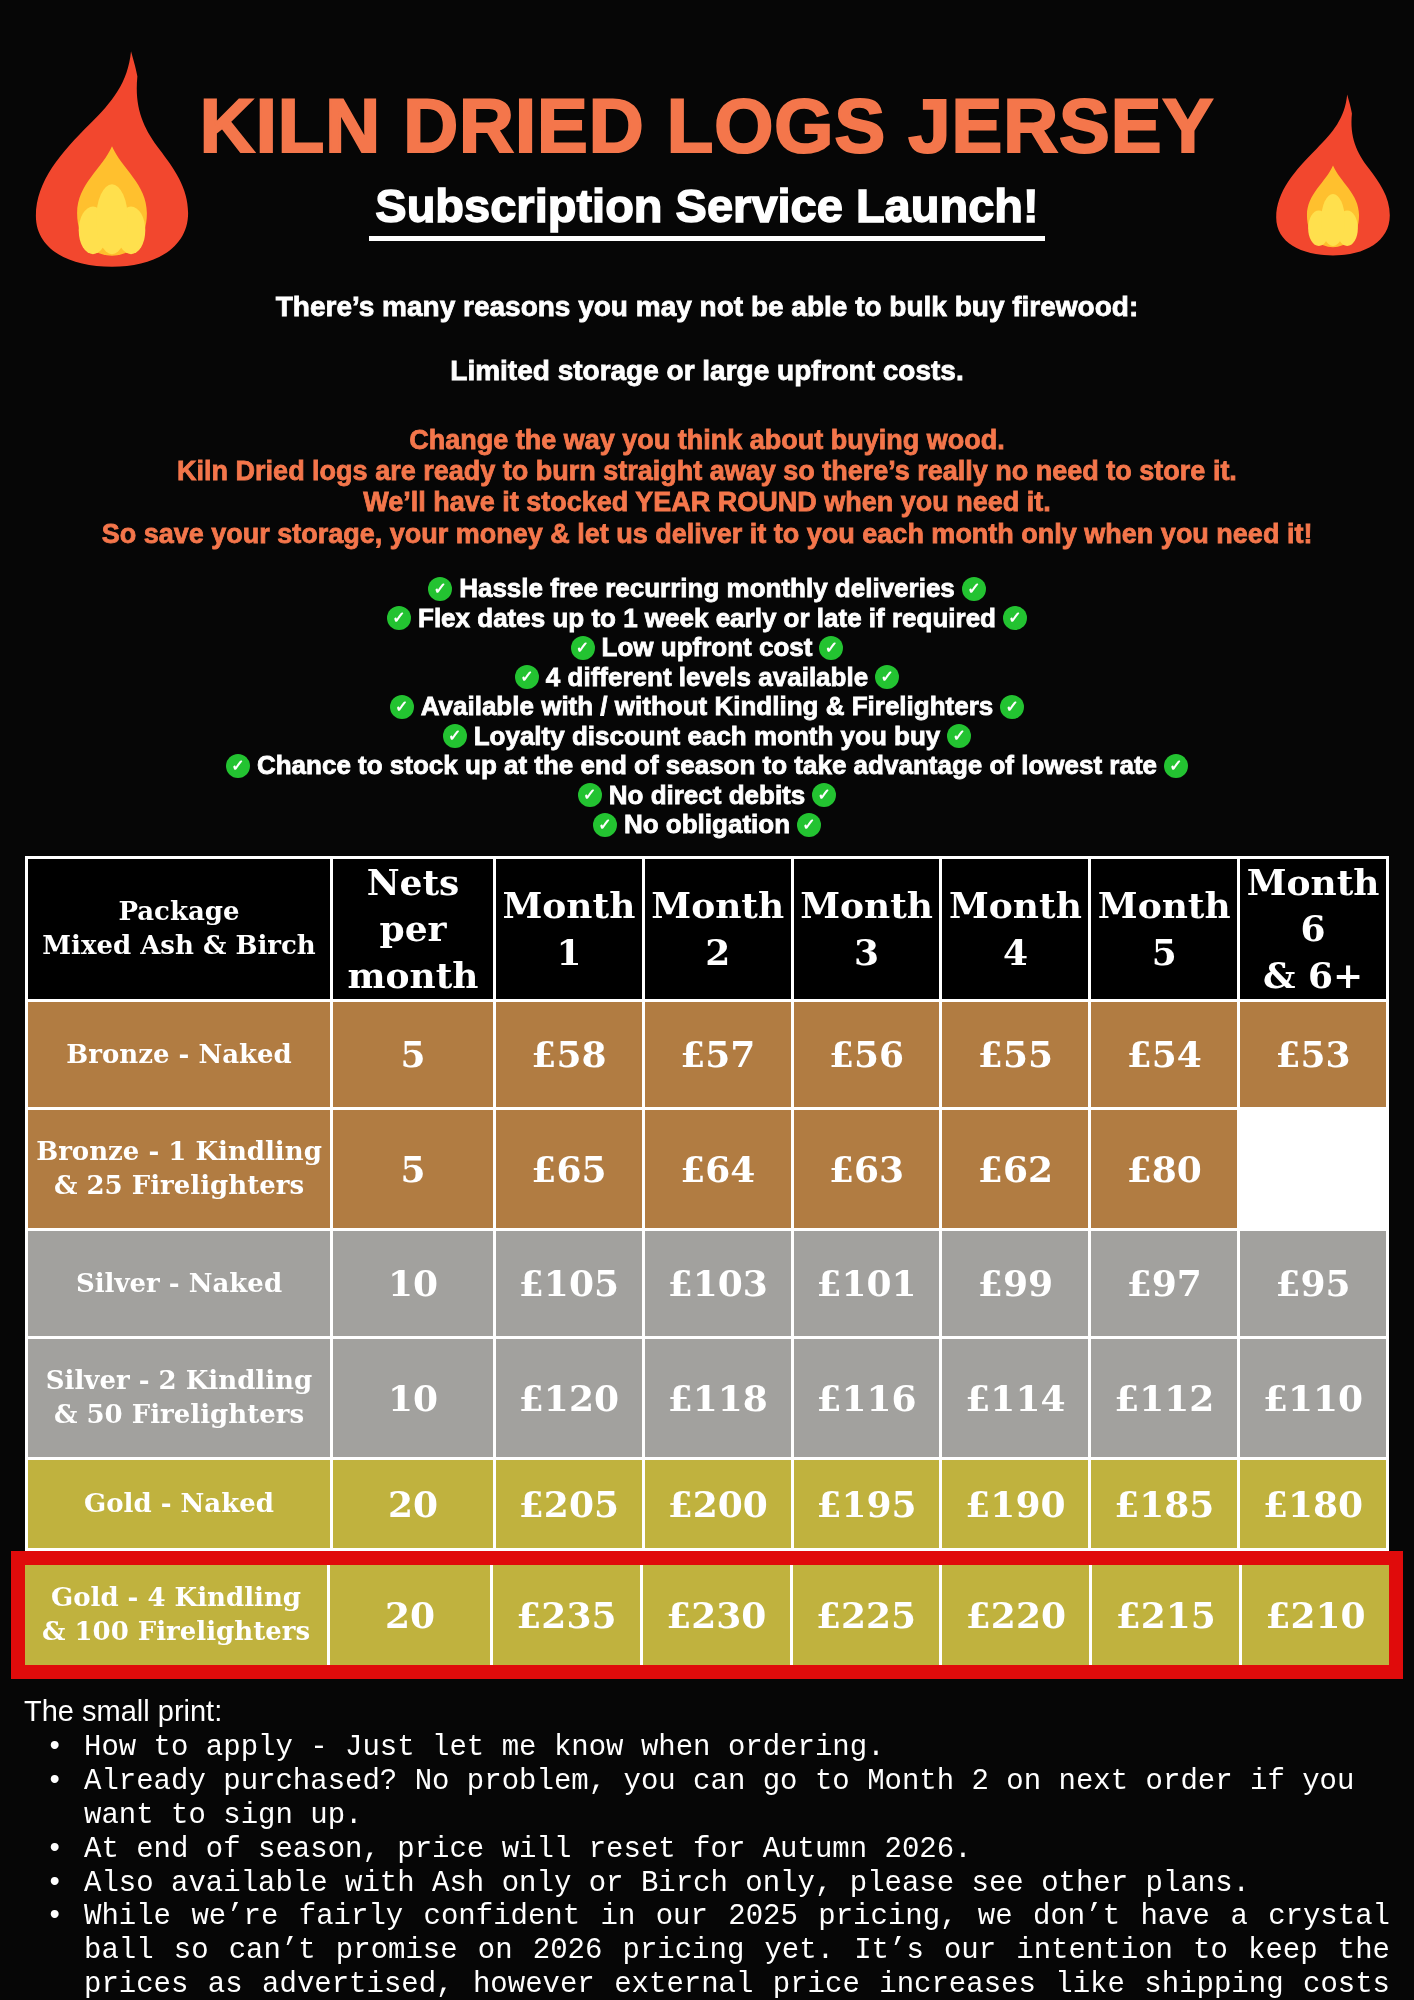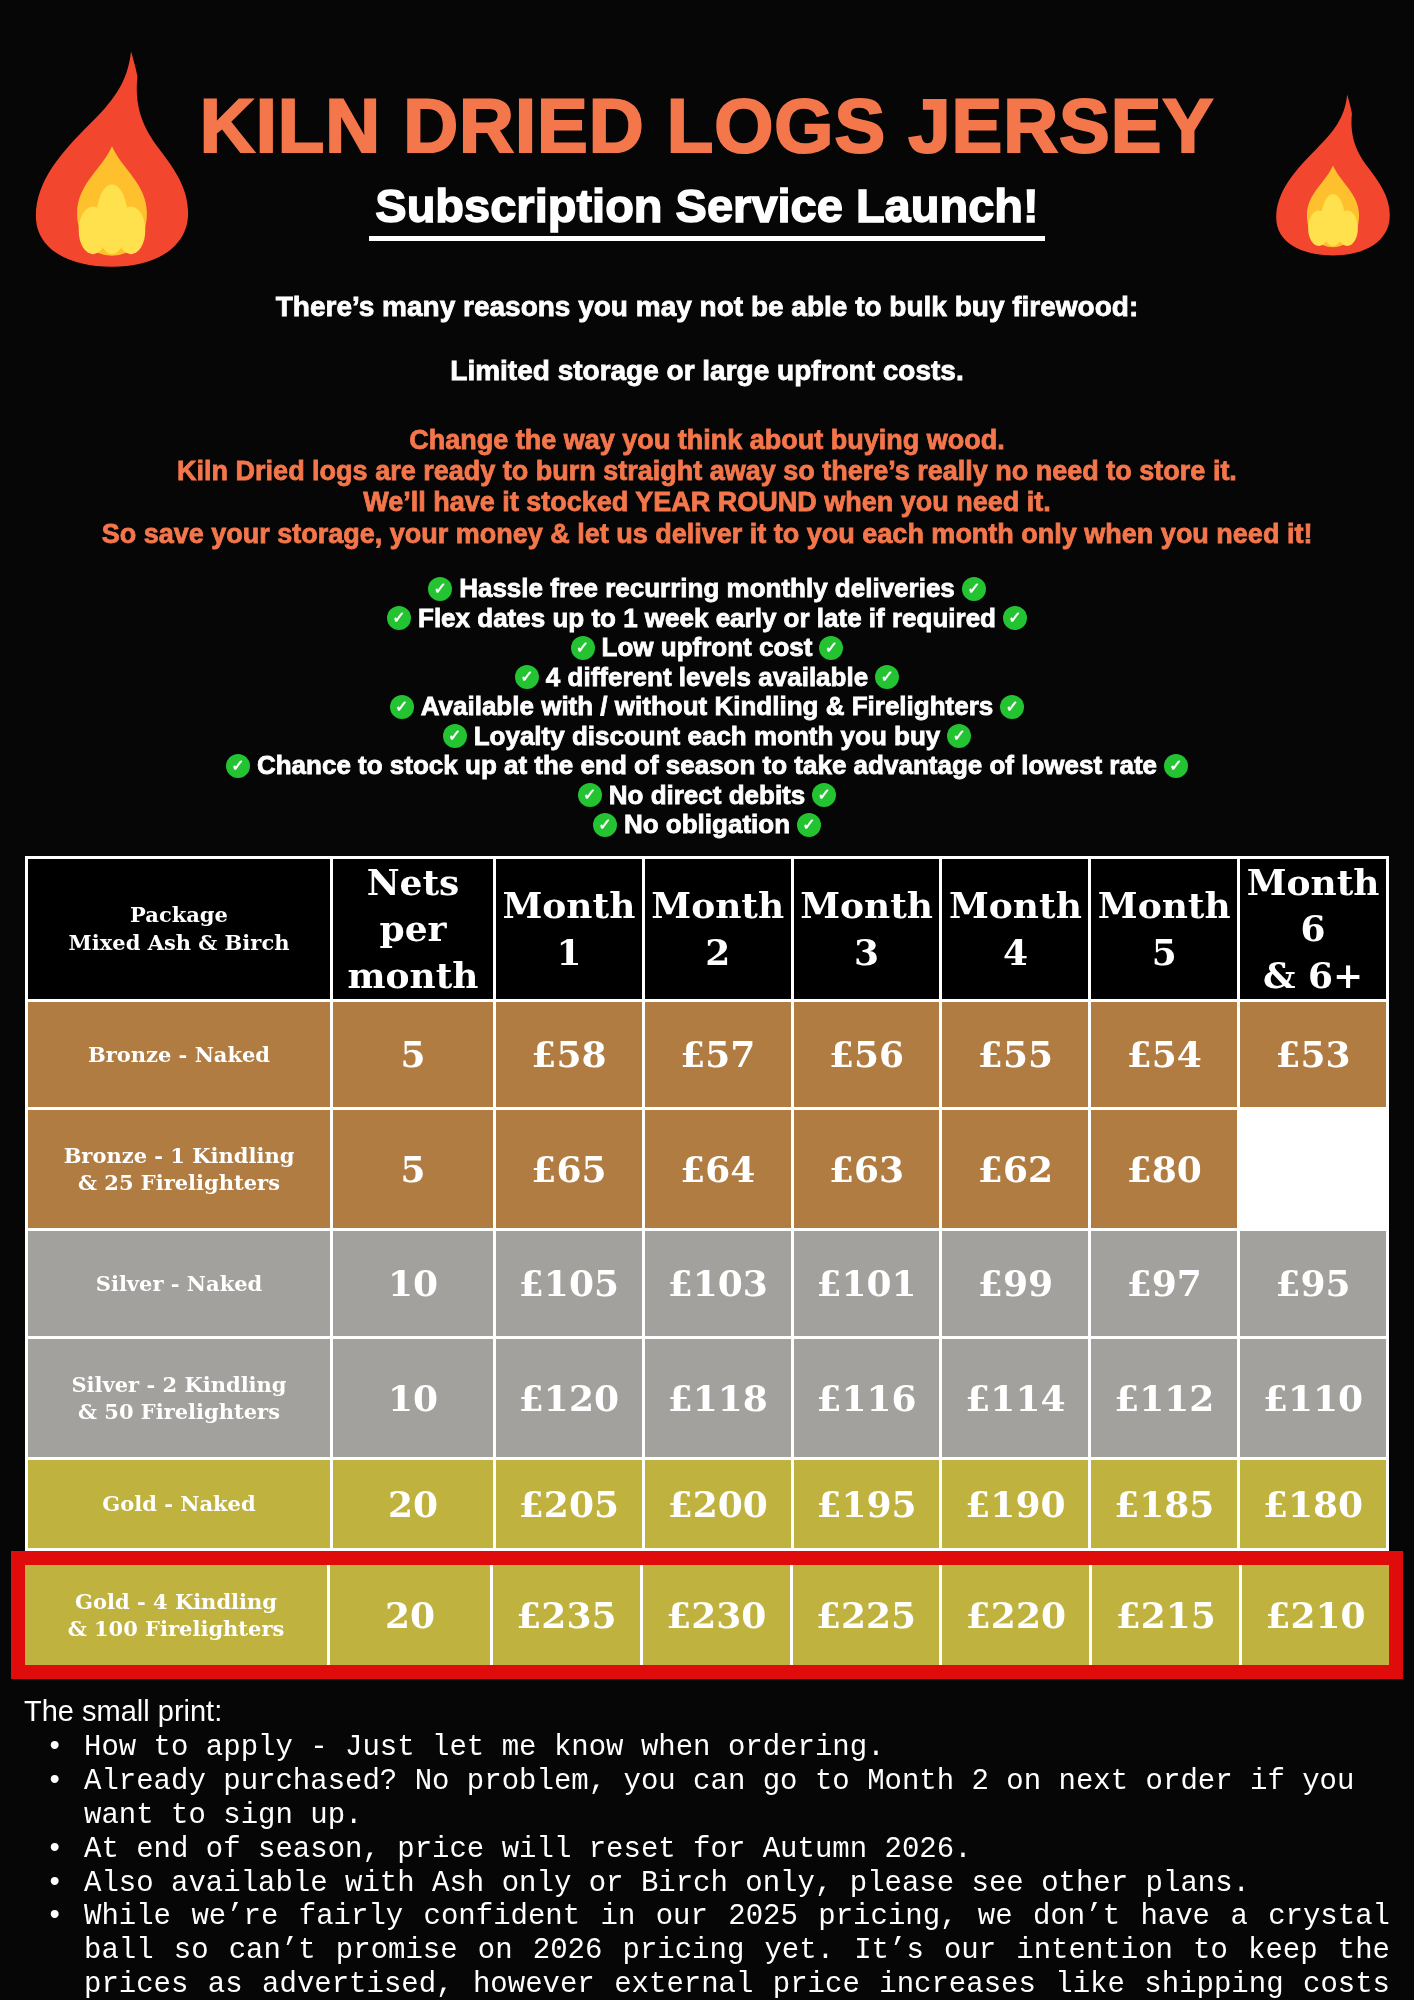--- a/index.html
+++ b/index.html
@@ -122,21 +122,21 @@
     white-space: pre-line;
     line-height: 1.3;
   }
   .thead          { min-height: 108px; }
   .thead .cell    { background: #000; font-size: 27px; }
   .r-naked        { min-height: 105px; }
   .r-kindling     { min-height: 118px; }
   .r-gold-naked   { min-height: 88px; }
   .r-highlight    { min-height: 100px; }
   .trow .cell     { font-size: 36px; }
-  .trow .cell.pkg { font-size: 21px; }
+  .trow .cell.pkg { font-size: 26px; }
   .bronze .cell { background: var(--bronze); }
   .silver .cell { background: var(--silver); }
   .gold   .cell { background: var(--gold); }
   .highlight-frame {
     border: 14px solid var(--highlight-red);
     margin: 0 -17px;
   }
 
   
   .small-print {

